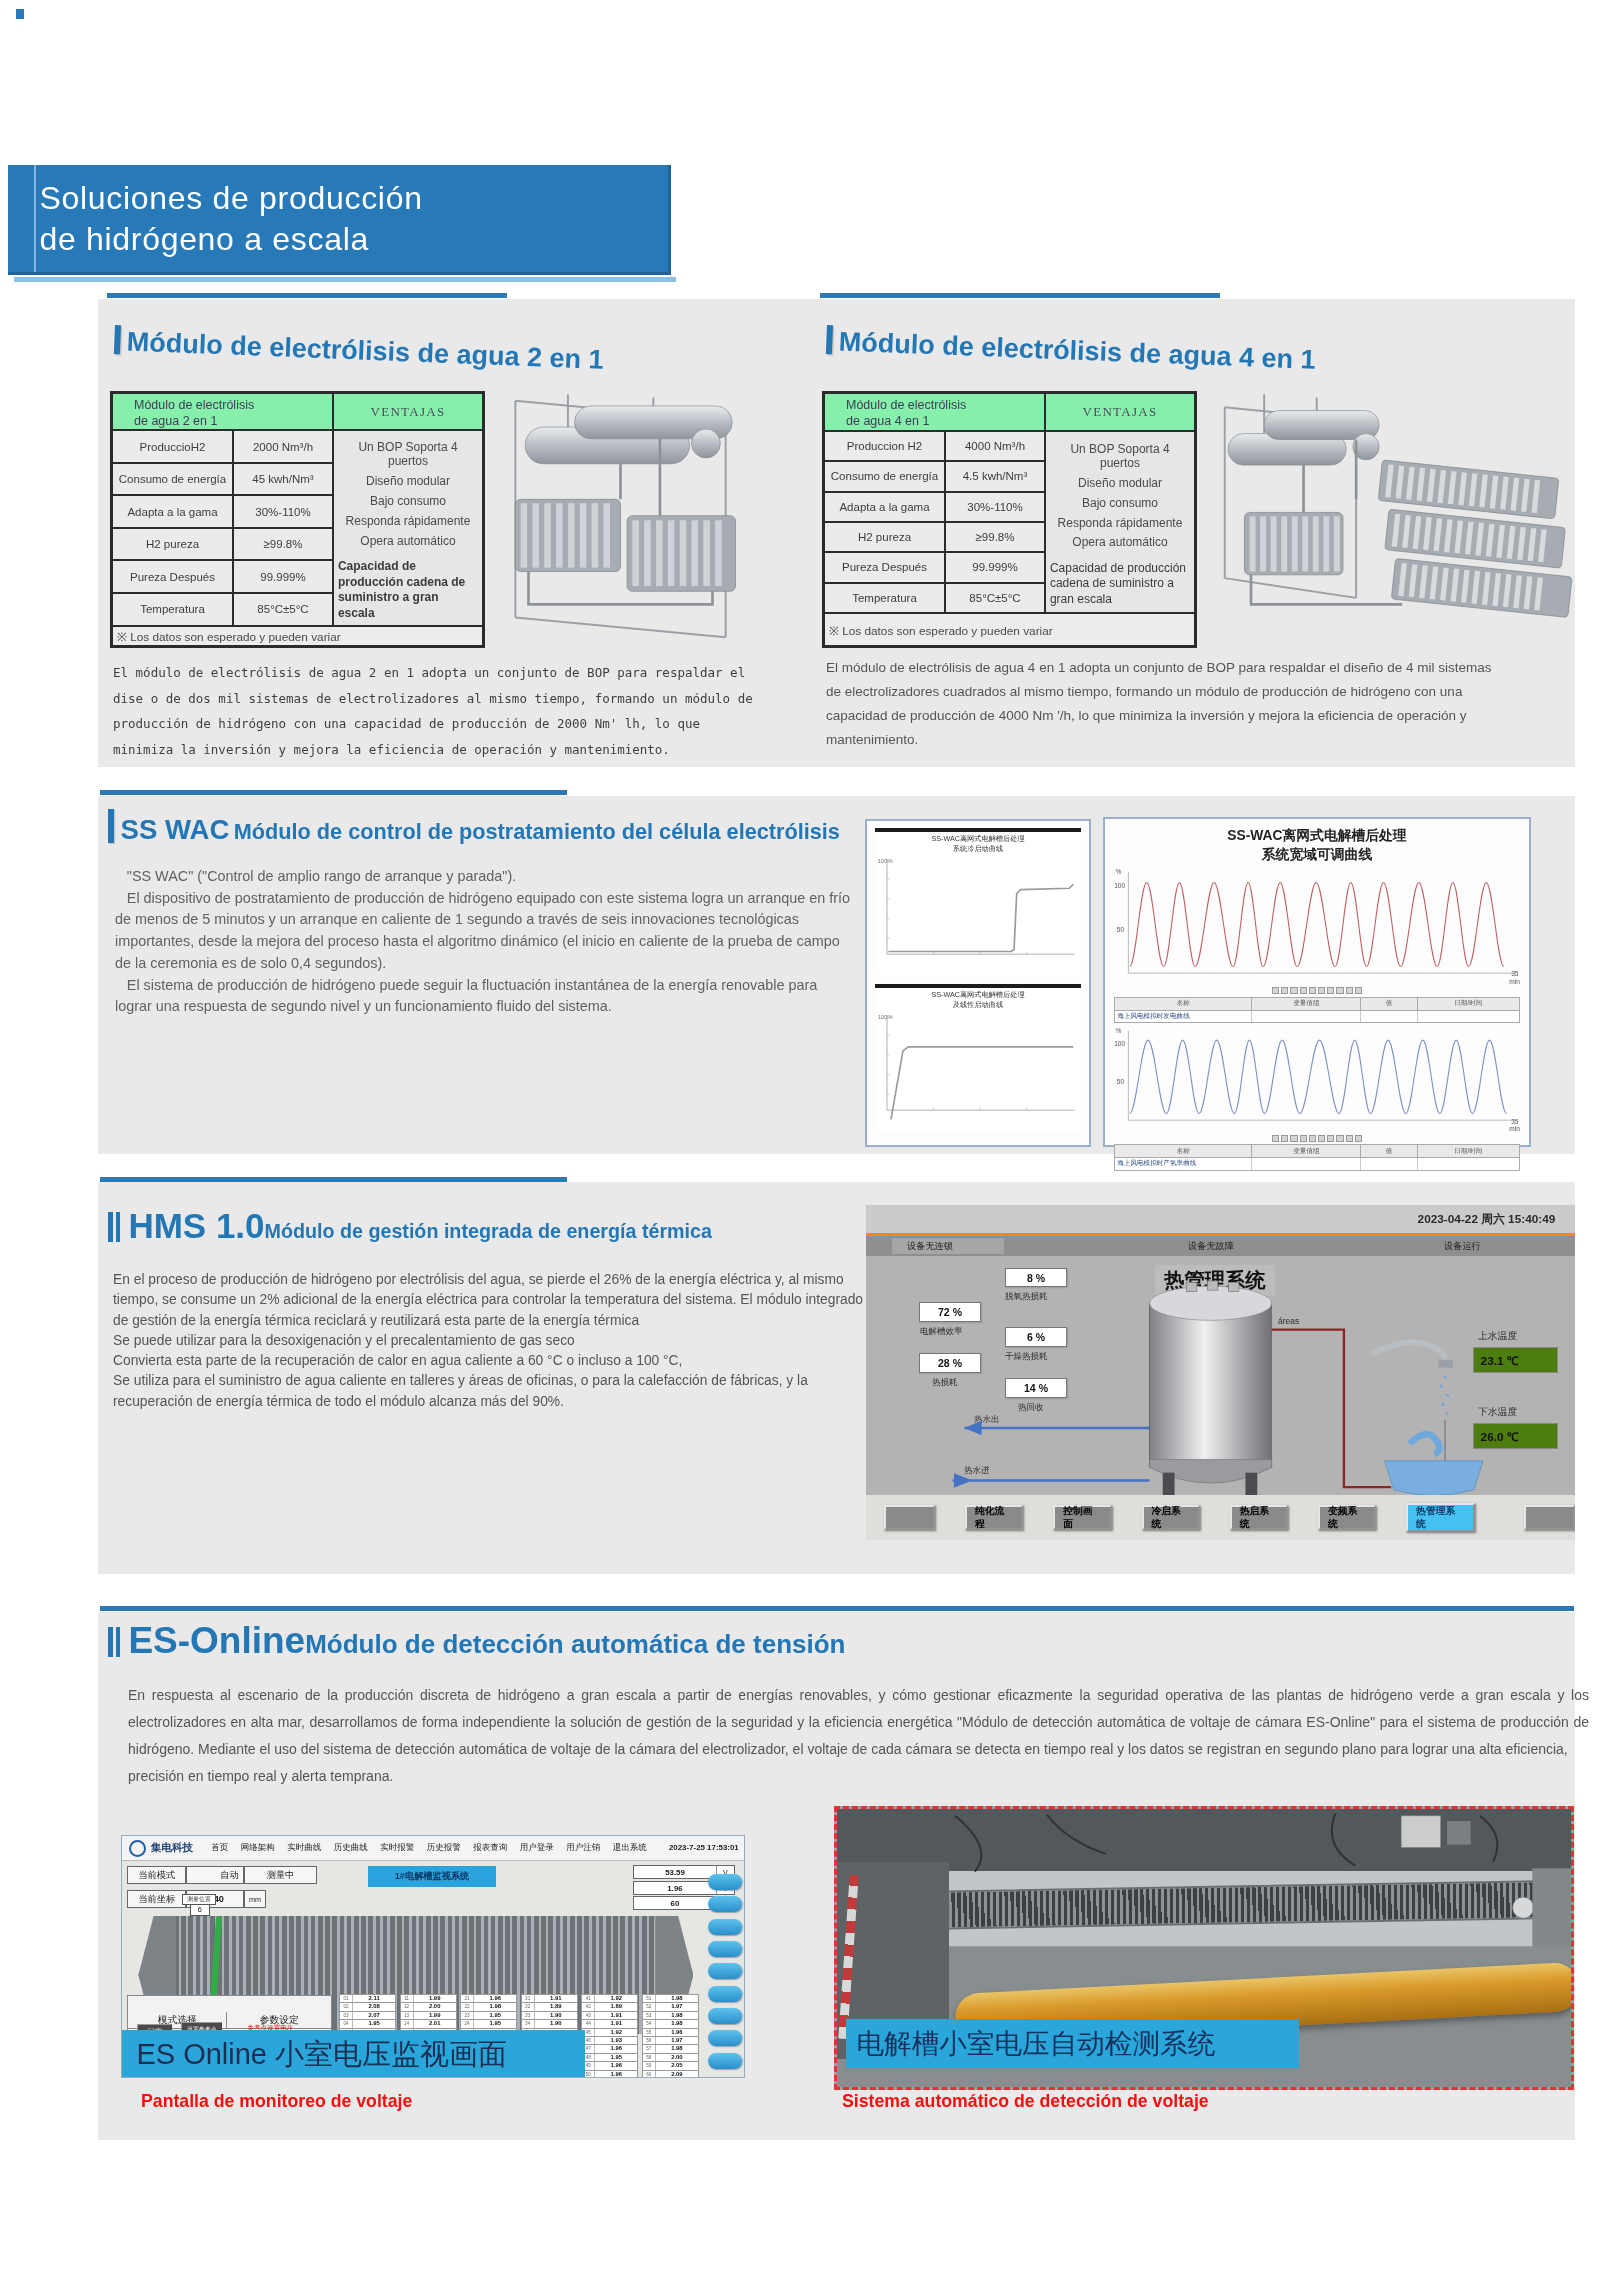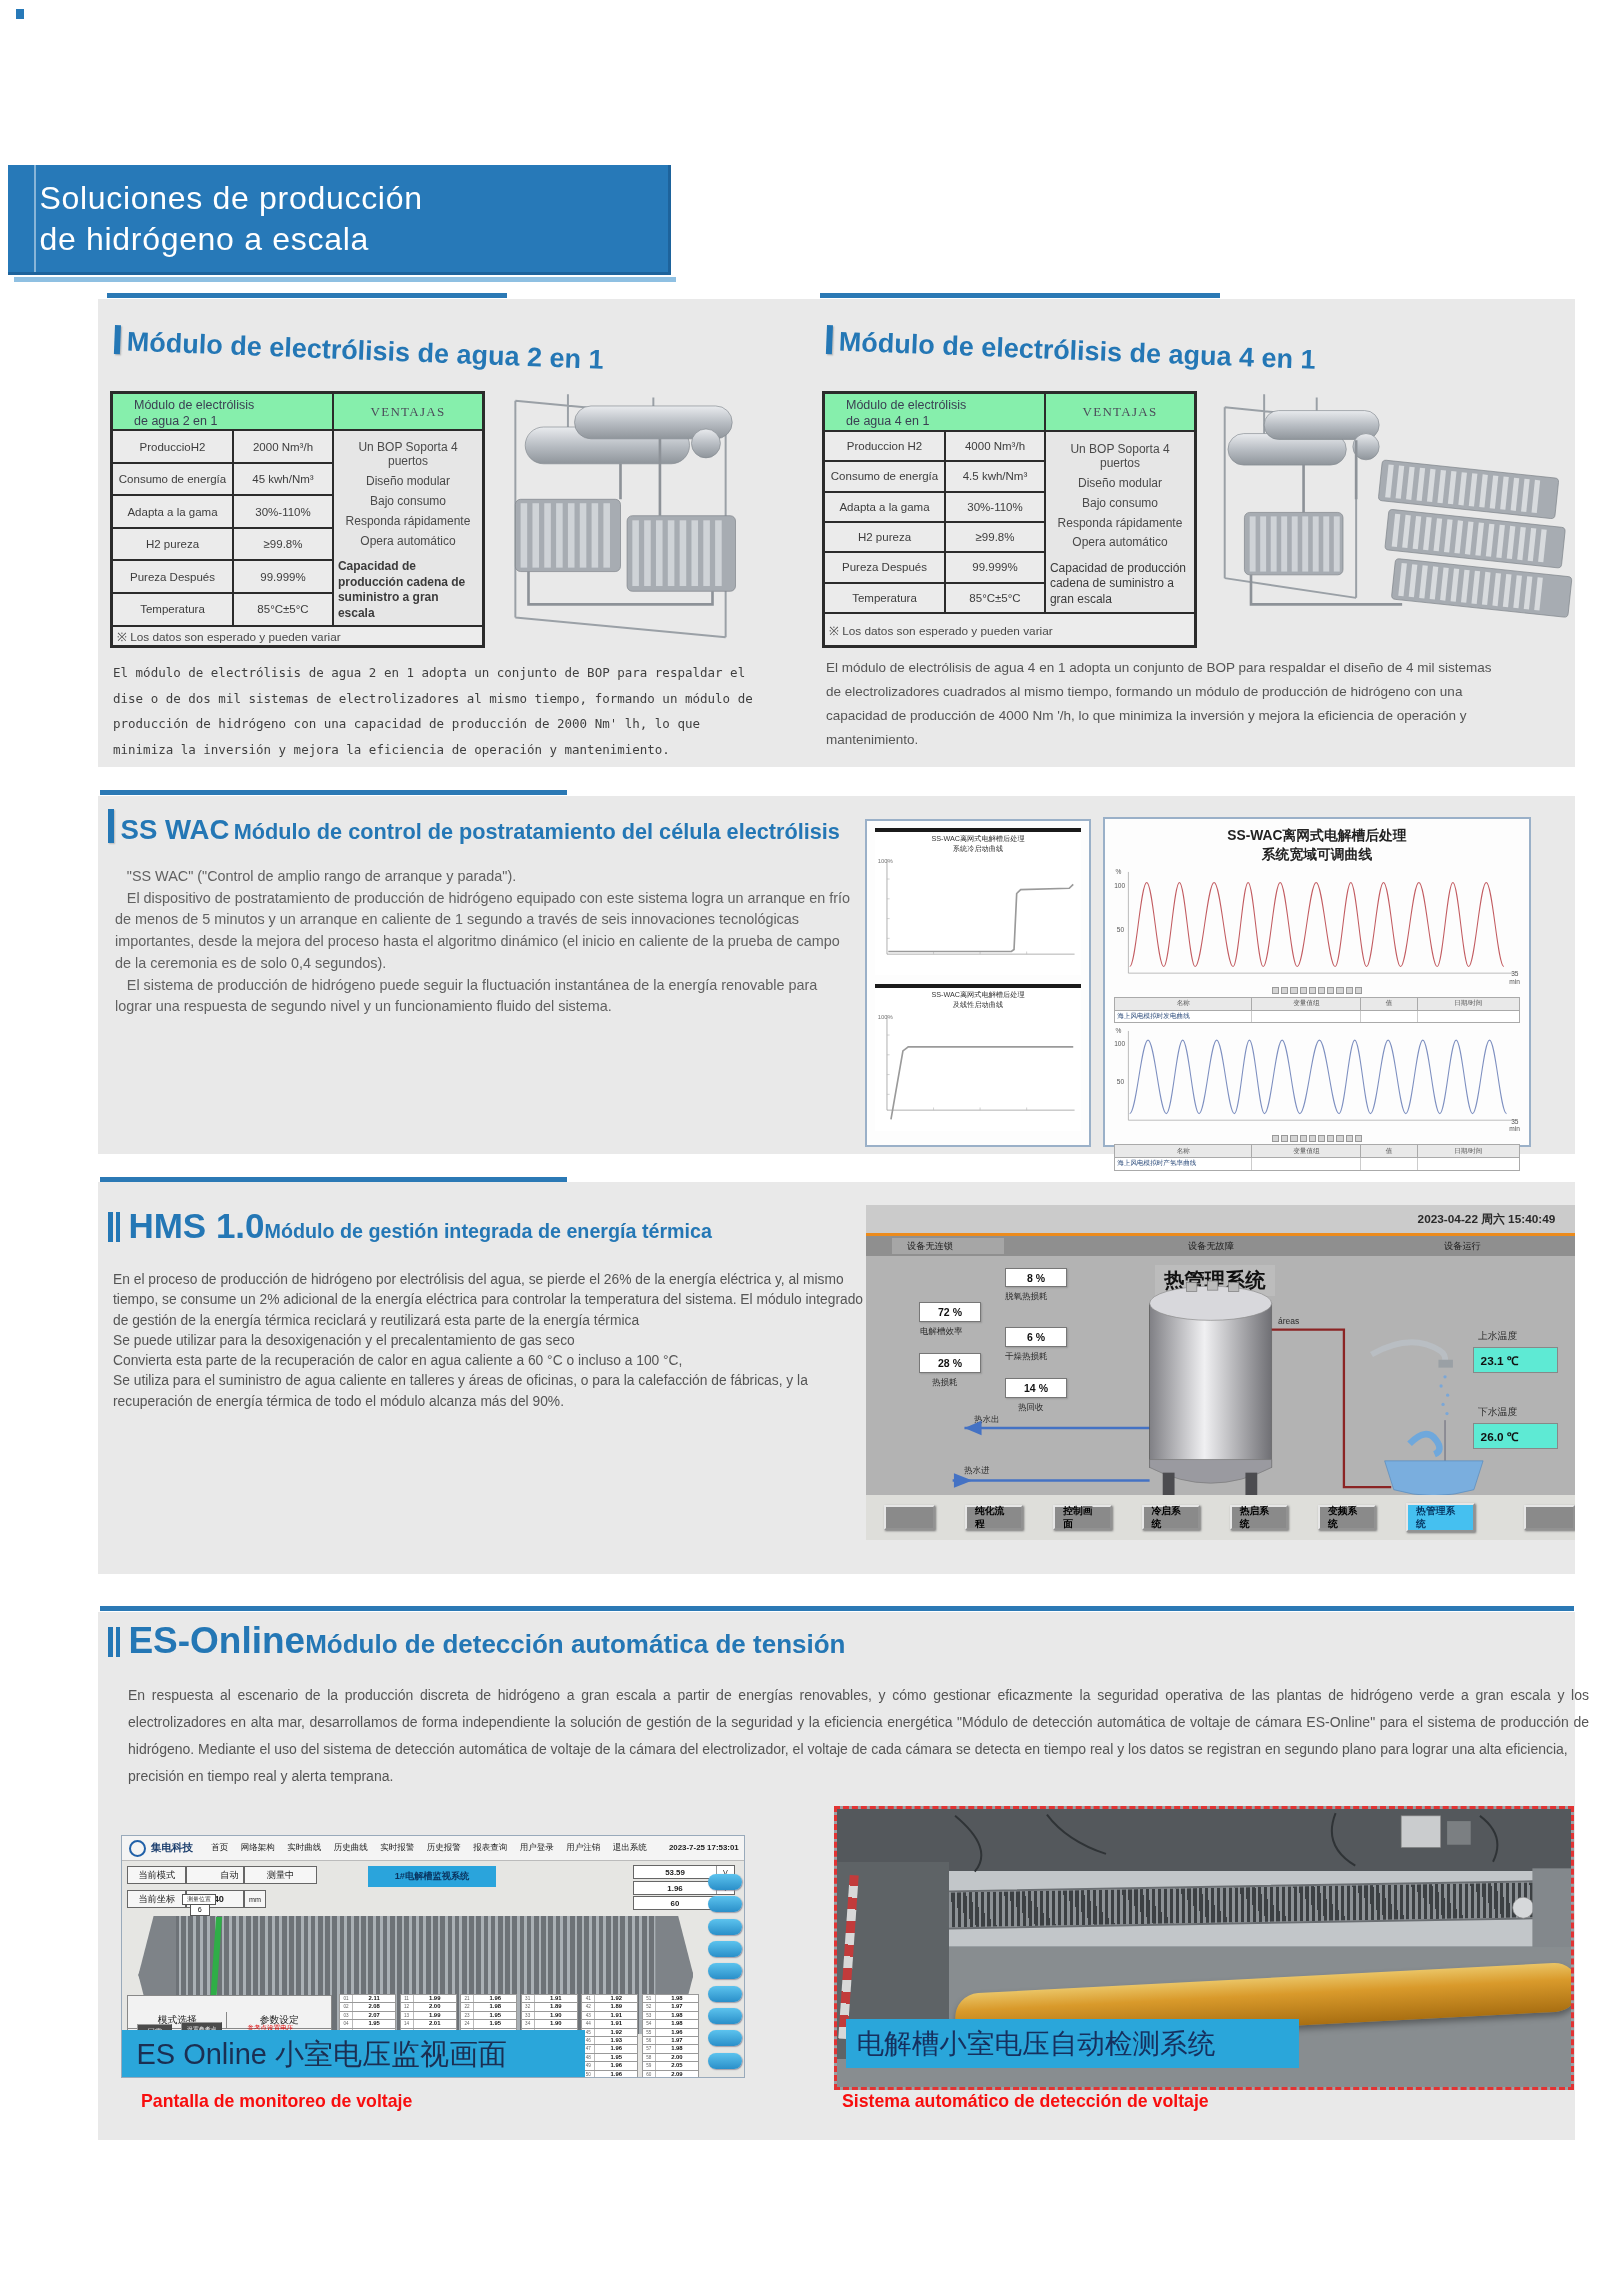--- a/index.html
+++ b/index.html
@@ -70,21 +70,21 @@
   .scada { position:absolute; left:866px; top:1205px; width:709px; height:335px; background:#cbcbcb; overflow:hidden; font-family:"Liberation Sans", sans-serif;}
   .scada .ts { position:absolute; right:19.7px; top:6.6px; font-size:11.8px; color:#2a2a2a; font-weight:bold; }
   .scada .oline { position:absolute; left:0; top:27.6px; width:100%; height:3.3px; background:#ec8b1c; }
   .scada .statusbar { position:absolute; left:0; top:31px; width:100%; height:20.3px; background:#8f8f8f; }
   .scada .statusbar .sbox { position:absolute; top:2px; height:16.4px; background:#a6a6a6; }
   .scada .statusbar span { position:absolute; font-size:9.2px; color:#1d1d1d; top:3.9px; }
   .scada .main { position:absolute; left:0; top:51px; width:100%; height:239px; background:#b3b3b3; }
   .scada-title { position:absolute; left:289px; top:9.2px; font-size:20.3px; font-weight:bold; color:#111; background:#bcbcbc; padding:1.3px 9.2px; }
   .mbox { position:absolute; width:62px; height:19.7px; background:#fff; border:0.7px solid #777; box-shadow:1.3px 1.3px 1.3px #999; display:flex; align-items:center; justify-content:center; font-size:10.5px; font-weight:bold; color:#111; }
   .mlabel { position:absolute; font-size:8.5px; color:#2b2b2b; }
-  .tbox { position:absolute; width:85px; height:26px; background:#5eead4; border:0.7px solid #888; display:flex; align-items:center; padding-left:6.6px; font-size:11.8px; font-weight:bold; color:#111; }
+  .tbox { position:absolute; width:85px; height:26px; background:#4d7c0f; border:0.7px solid #888; display:flex; align-items:center; padding-left:6.6px; font-size:11.8px; font-weight:bold; color:#111; }
   .scada .btnrow { position:absolute; left:0; top:290px; width:100%; height:45px; background:#dededa; display:flex; align-items:center; }
   .scada-btn { height:25px; background:#8a8a8a; border:2px outset #e6e6e6; color:#000; font-size:9.8px; font-weight:bold; display:flex; align-items:center; justify-content:center; padding:0 7.9px; margin-right:30px; box-shadow:0.7px 1.3px 2px #777; }
   .scada-btn.blank { width:51px; }
   .scada-btn.active { background:#45c0f0; color:#083a66; height:29px; }
 
   
   .esshot { position:absolute; left:121px; top:1835px; width:624px; height:243px; background:#e6e6e3; border:0.7px solid #9ab; overflow:hidden; }
   .es-menubar { position:absolute; left:0; top:0; width:100%; height:25px; background:#f4f4f4; border-bottom:0.7px solid #bbb; display:flex; align-items:center; }
   .es-logo-circle { width:17px; height:17px; border-radius:50%; border:2px solid #2060a8; margin:0 5.3px 0 6.6px; }
   .es-logo-text { font-size:10.5px; font-weight:bold; color:#1c3f6e; margin-right:18.4px; }

